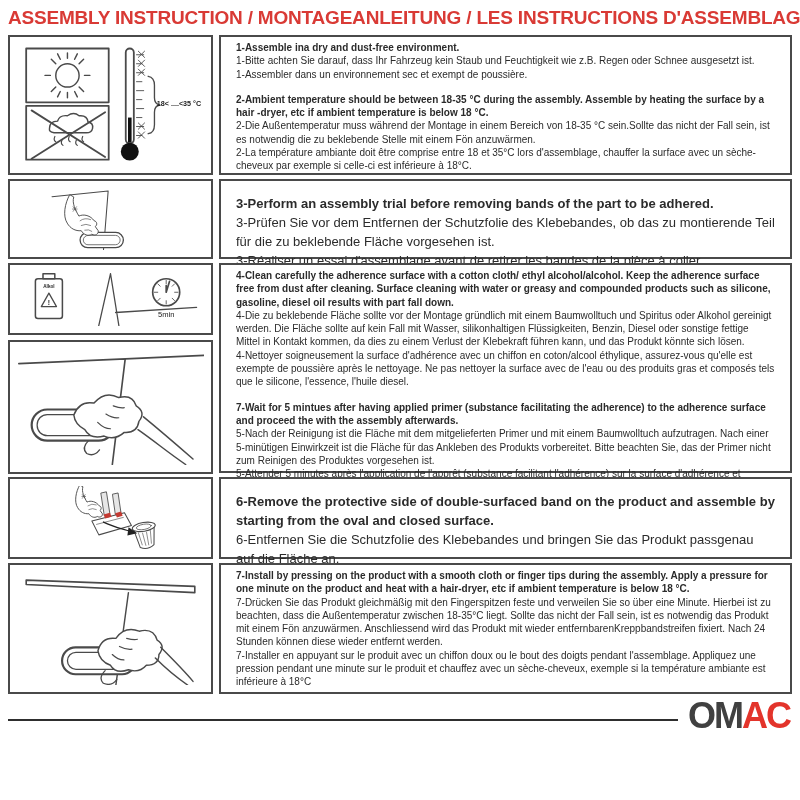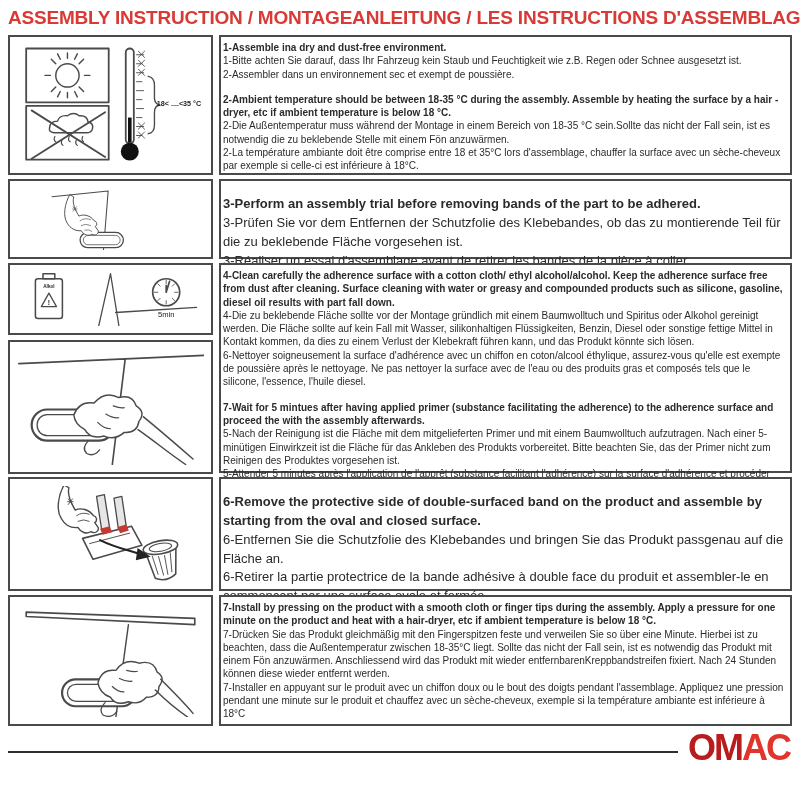--- a/index.html
+++ b/index.html
@@ -30,41 +30,41 @@
   .cell-img svg { display:block; width:100%; height:100%; }
   .img-col {
     width:205px; flex:0 0 205px;
     display:flex; flex-direction:column; gap:5px;
   }
   .img-col .cell-img { width:100%; flex:0 0 auto; }
   .img-col .grow { flex:1 1 auto; }
   .cell-text {
     flex:1 1 auto;
     border:2px solid #4a4a4a;
-    padding:4px 2px;
+    padding:4px 15px;
     background:#fff;
   }
   .cell-text p { margin:0; }
   .cell-text.small { font-size:10px; line-height:1.33; }
   .cell-text.large { font-size:13px; line-height:1.45; padding-top:14px; }
   .b { font-weight:bold; }
   .gap { margin-top:12px !important; }
   .r1 { height:140px; }
   .r2 { height:80px; }
   .r3 { height:210px; }
   .r3 .boxA { height:72px; }
-  .r4 { height:114px; }
+  .r4 { height:82px; }
   .r5 { height:131px; }
   .footer { display:flex; align-items:flex-end; margin-top:2px; }
   .rule { flex:1 1 auto; border-top:2px solid #2e2e2e; margin-bottom:13px; }
   .logo {
     font-weight:bold; font-size:36px; line-height:1;
     letter-spacing:-2px; padding-left:10px; padding-right:2px;
   }
-  .logo .lk { color:#b91c1c;margin-top:35px; }
+  .logo .lk { color:#404040;margin-top:35px; }
   .logo .lr { color:#e3342b; }
   svg { stroke-linecap:round; stroke-linejoin:round; }
 </style>
 </head>
 <body>
 
 <div class="title">ASSEMBLY INSTRUCTION / MONTAGEANLEITUNG / LES INSTRUCTIONS D'ASSEMBLAGE</div>
 
 <div class="row r1">
   <div class="cell-img">
@@ -91,21 +91,21 @@
           <path d="M133,8 l7,7 M140,8 l-7,7 M133,18 l7,7 M140,18 l-7,7 M133,28 l7,7 M140,28 l-7,7 M133,88 l7,7 M140,88 l-7,7 M133,98 l7,7 M140,98 l-7,7"></path>
         </g>
         <path d="M144,36 q7,1 7,10 l0,14 q0,7 6,8 q-6,1 -6,8 l0,14 q0,9 -7,10" stroke="#4a4a4a" stroke-width="1.5" fill="none"></path>
         <text x="203" y="69" text-anchor="end" font-size="8" font-weight="bold" fill="#222" stroke="none">18&lt; ....&lt;35 °C</text>
       </g>
     </svg>
   </div>
   <div class="cell-text small">
     <p class="b">1-Assemble ina dry and dust-free environment.</p>
     <p>1-Bitte achten Sie darauf, dass Ihr Fahrzeug kein Staub und Feuchtigkeit wie z.B. Regen oder Schnee ausgesetzt ist.</p>
-    <p>2-Assembler dans un environnement sec et exempt de poussière.</p>
+    <p>1-Assembler dans un environnement sec et exempt de poussière.</p>
     <p class="b gap">2-Ambient temperature should be between 18-35 °C  during the assembly. Assemble by heating the surface by a hair -dryer, etc if ambient temperature is below 18 °C.</p>
     <p>2-Die Außentemperatur muss während der Montage in einem Bereich von 18-35 °C  sein.Sollte das nicht der Fall sein, ist es notwendig die zu beklebende Stelle mit einem Fön anzuwärmen.</p>
     <p>2-La température ambiante doit être comprise entre 18 et 35°C lors d'assemblage, chauffer la surface avec un sèche-cheveux par exemple si celle-ci est inférieure à 18°C.</p>
   </div>
 </div>
 
 <div class="row r2">
   <div class="cell-img">
     <svg viewBox="0 0 204 106">
       <path d="M2,15 L98,5 M98,5 L90,106" stroke="#4a4a4a" fill="none" stroke-width="1.8"></path>
@@ -159,21 +159,21 @@
           <path d="M88,80 q7,7 14,7 M97,71 q8,5 14,4 M105,62 q8,3 12,2" stroke="#4a4a4a" fill="none" stroke-width="1.3"></path>
           <path d="M78,100 q-8,8 -2,14 q8,4 14,-4" stroke="#4a4a4a" fill="none" stroke-width="1.4"></path>
           <path d="M132,88 C152,102 166,114 184,126 M138,74 C160,92 176,106 192,120" stroke="#4a4a4a" fill="none" stroke-width="1.6"></path>
         </g>
       </svg>
     </div>
   </div>
   <div class="cell-text small">
     <p class="b">4-Clean carefully the adherence surface with a cotton cloth/ ethyl alcohol/alcohol. Keep the adherence surface free from dust after cleaning. Surface cleaning with water or greasy and compounded products such as silicone, gasoline, diesel oil results with part fall down.</p>
     <p>4-Die zu beklebende Fläche sollte vor der Montage gründlich mit einem Baumwolltuch und Spiritus oder Alkohol gereinigt werden. Die Fläche sollte auf kein Fall mit Wasser, silikonhaltigen Flüssigkeiten, Benzin, Diesel oder sonstige fettige Mittel in Kontakt kommen, da dies zu einem Verlust der Klebekraft führen kann, und das Produkt könnte sich lösen.</p>
-    <p>6-Nettoyer soigneusement la surface d'adhérence avec un chiffon en coton/alcool éthylique, assurez-vous qu'elle est exempte de poussière après le nettoyage. Ne pas nettoyer la surface avec de l'eau ou des produits gras et composés tels que le silicone, l'essence, l'huile diesel.</p>
+    <p>4-Nettoyer soigneusement la surface d'adhérence avec un chiffon en coton/alcool éthylique, assurez-vous qu'elle est exempte de poussière après le nettoyage. Ne pas nettoyer la surface avec de l'eau ou des produits gras et composés tels que le silicone, l'essence, l'huile diesel.</p>
     <p class="b gap">7-Wait for 5 mintues after having applied primer (substance facilitating the adherence) to the adherence surface and proceed the with the assembly afterwards.</p>
     <p>5-Nach der Reinigung ist die Fläche mit dem mitgelieferten Primer und mit einem Baumwolltuch aufzutragen. Nach einer 5-minütigen Einwirkzeit ist die Fläche für das Ankleben des Produkts vorbereitet. Bitte beachten Sie, das der Primer nicht zum Reinigen des Produktes vorgesehen ist.</p>
     <p>5-Attender 5 minutes après l'application de l'apprêt (substance facilitant l'adhérence) sur la surface d'adhérence et procéder ensuite à l'assemblage</p>
   </div>
 </div>
 
 <div class="row r4">
   <div class="cell-img">
     <svg viewBox="0 0 204 110">
       <path d="M70,60 L126,46 L138,68 L82,84 Z" fill="#fff" stroke="#4a4a4a" stroke-width="1.8"></path>

